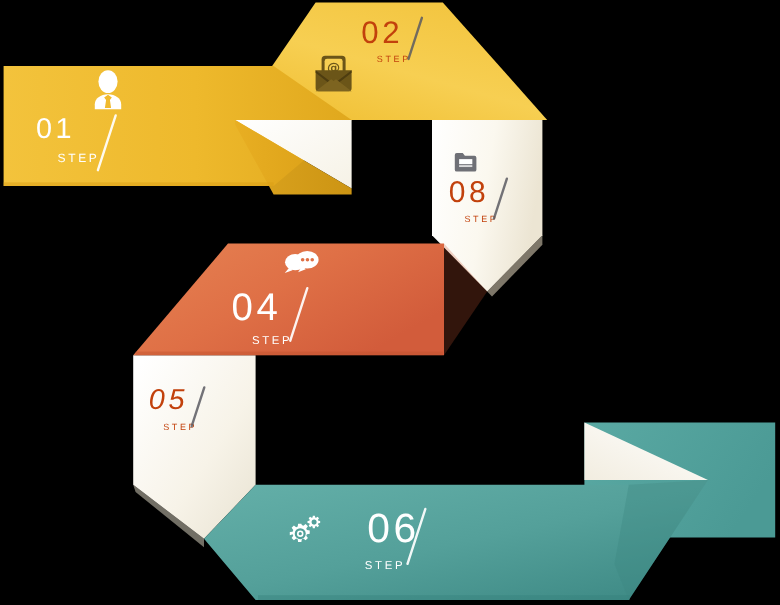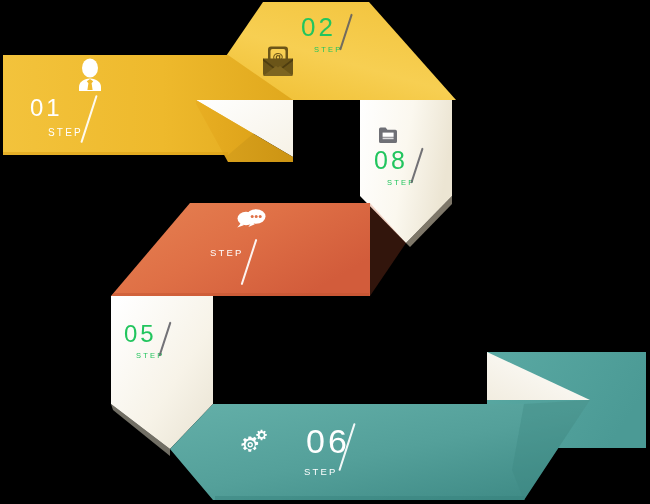--- a/index.html
+++ b/index.html
@@ -42,21 +42,21 @@
     white-space: nowrap;
   }
   .slash {
     position: absolute;
     width: 2px;
     border-radius: 1px;
     transform: rotate(18deg);
     transform-origin: center;
   }
   .light .step-num, .light .step-word { color: #ffffff; }
-  .dark .step-num, .dark .step-word { color: #22c55e; }
+  .dark .step-num, .dark .step-word { color: #c2410c; }
   .light .slash { background: #ffffff; opacity: .92; }
   .dark .slash { background: #5a5a62; opacity: .85; }
 
   .icon-box {
     position: absolute;
     pointer-events: none;
   }
   .icon-box svg { display: block; }
 
   
@@ -226,26 +226,27 @@
       <ellipse cx="11" cy="11.5" rx="8.5" ry="6.8" fill="#ffffff"></ellipse>
       <path d="M6.5 15.5l-4.2 5 6.4-2.2z" fill="#ffffff"></path>
       <ellipse cx="21" cy="9.5" rx="9.5" ry="7.3" fill="#ffffff"></ellipse>
       <path d="M17 14.5l-3.6 5.4 6.4-2.6z" fill="#ffffff"></path>
       <circle cx="17.2" cy="9.5" r="1.5" fill="#df7046"></circle>
       <circle cx="21.2" cy="9.5" r="1.5" fill="#df7046"></circle>
       <circle cx="25.2" cy="9.5" r="1.5" fill="#df7046"></circle>
     </svg>
   </div>
   <div class="label-group light" id="lbl-04">
+    <div class="step-num" style="font-size:32px;">04</div>
     <div class="step-word" style="font-size:9.5px; margin-top:8px; margin-left:17px;">STEP</div>
     <div class="slash" style="left:55px; top:-2px; height:48px;"></div>
   </div>
 
   <div class="label-group dark" id="lbl-05">
-    <div class="step-num" style="font-size:24px;">05</div>
+    <div class="step-num" style="font-size:24px;font-style:italic;">05</div>
     <div class="step-word" style="font-size:7.5px; margin-top:6px; margin-left:12px;">STEP</div>
     <div class="slash" style="left:40px; top:-1px; height:36px;"></div>
   </div>
 
   <div class="icon-box" id="ico-06">
     <svg width="34" height="32" viewBox="0 0 34 32">
       <g fill="#ffffff">
         <path d="M13.5 9.5l1.3.55 1.9-1.4 1.9 1.9-1.4 1.9.55 1.3 2.35.35v2.7l-2.35.35-.55 1.3 1.4 1.9-1.9 1.9-1.9-1.4-1.3.55-.35 2.35h-2.7l-.35-2.35-1.3-.55-1.9 1.4-1.9-1.9 1.4-1.9-.55-1.3L3.5 18.1v-2.7l2.35-.35.55-1.3-1.4-1.9 1.9-1.9 1.9 1.4 1.3-.55.35-2.35h2.7z"></path>
         <circle cx="12.2" cy="16.75" r="4.6" fill="#52a09a"></circle>
         <circle cx="12.2" cy="16.75" r="2.7" fill="#ffffff"></circle>

